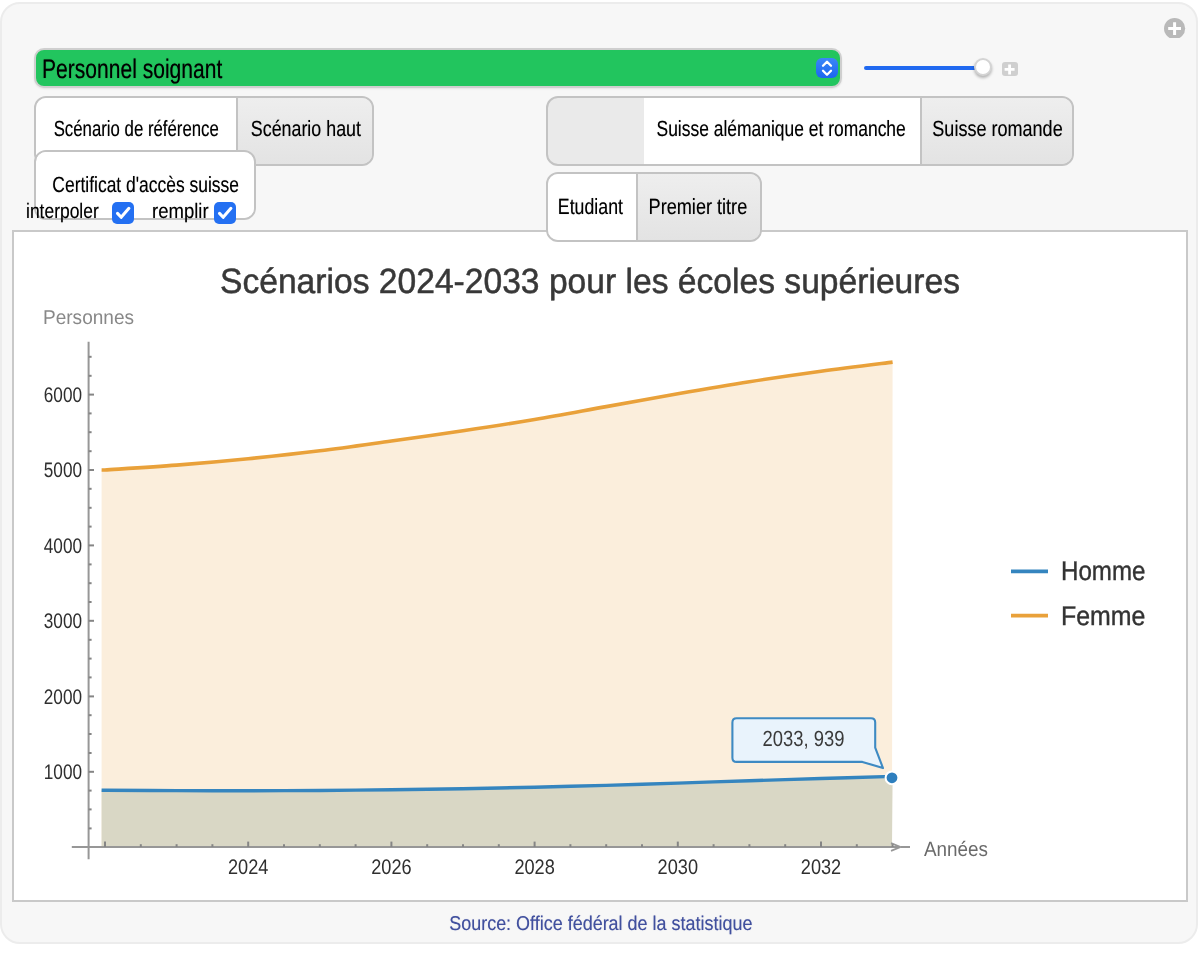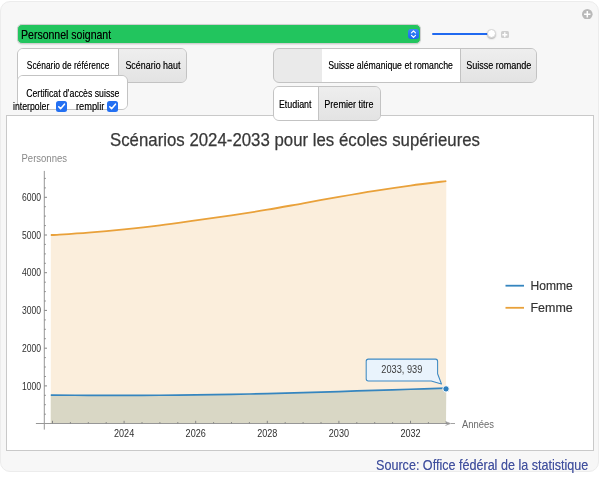--- a/index.html
+++ b/index.html
@@ -27,21 +27,21 @@
 
 
 .cb { position:absolute; width:10.8px; height:10.8px; background:#2470f2; border-radius:2.5px; }
 .cb svg { position:absolute; left:0; top:0; }
 .cblabel { position:absolute; font-size:10.5px; color:#000; text-shadow:0 0 0.4px rgba(0,0,0,0.4); transform-origin:0 50%; white-space:nowrap; }
 
 #panel { left:6px; top:115px; width:587.5px; height:335.5px; background:#fff; border:1px solid #c9c9c9; }
 
 #chartsvg { left:0; top:0; width:600px; height:477px; transform:translateZ(0); }
 
-#srcline { left:0; top:456.5px; width:600px; text-align:right; font-size:14px; color:#41509e; text-shadow:0 0 0.4px rgba(65,80,160,0.5); transform:translateZ(0); }
+#srcline { left:0; top:456.5px; width:600px; text-align:center; font-size:10px; color:#41509e; text-shadow:0 0 0.4px rgba(65,80,160,0.5); transform:translateZ(0); }
 #srcline span { display:inline-block; transform:scaleX(0.898) translateZ(0); transform-origin:50% 50%; white-space:nowrap; }
 
 #topplus { left:582px; top:8.6px; width:10.6px; height:10.6px; }
 </style>
 </head>
 <body>
 <div id="frame"></div>
 
 <div class="abs" id="panel"></div>
 

